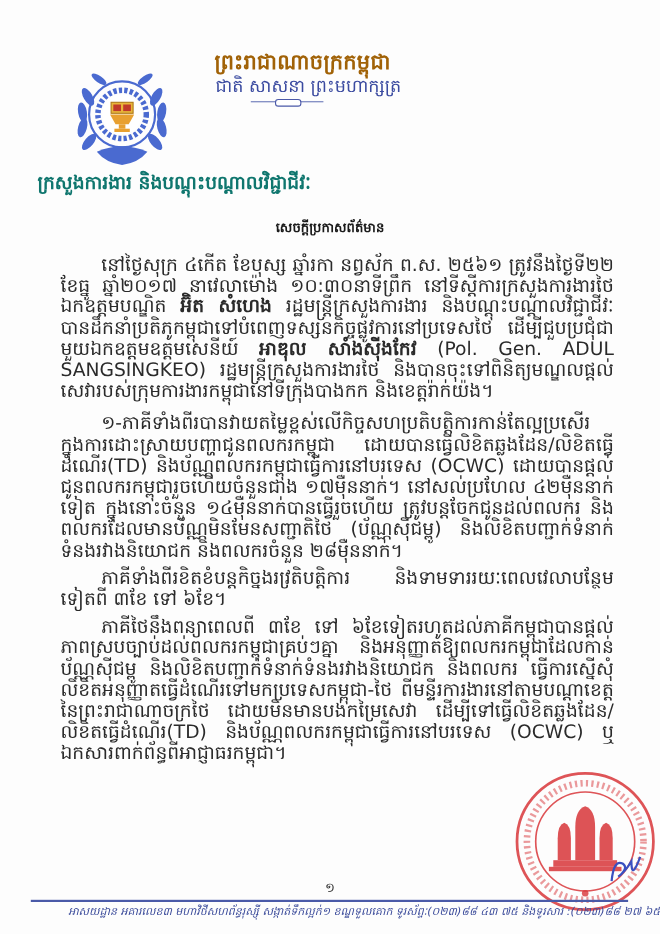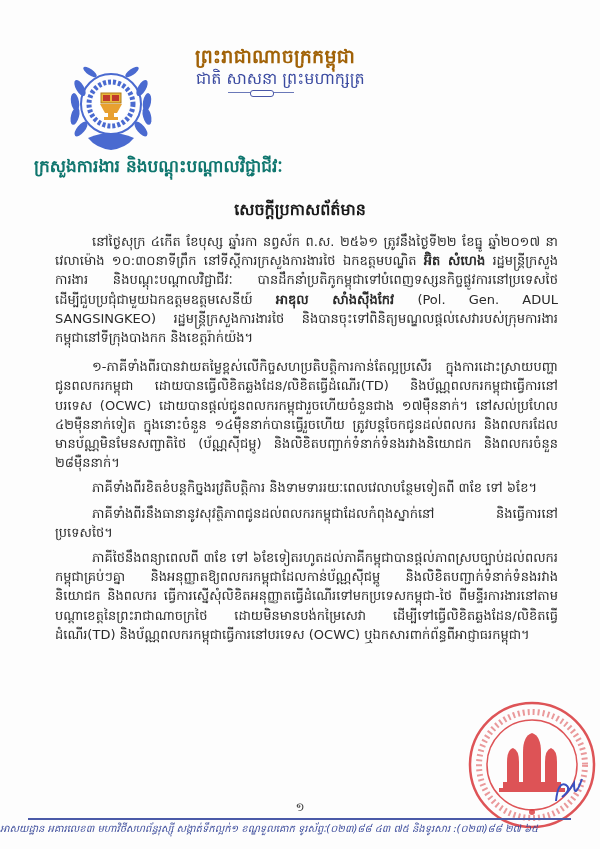--- a/index.html
+++ b/index.html
@@ -19,35 +19,35 @@
     position:absolute; left:228px; top:90px; width:66px; height:6px;
   }
   .ornament .line { position:absolute; top:2px; height:1px; background:#6a78b8; width:66px; }
   .ornament .center { position:absolute; left:22px; top:0; width:22px; height:5px; border-radius:3px; border:1px solid #4a58a8; background:#fff; }
   .logo { position:absolute; left:66px; top:58px; width:90px; height:96px; }
   .ministry {
     position:absolute; left:14px; top:155px; font-size:17px; font-weight:bold; color:#0f766e; white-space:nowrap;margin-left:20px;
   }
   .doc-title {
     position:absolute; left:0; width:600px; top:199px; text-align:center;
-    font-size:16px; font-weight:bold; color:#1a1a1a;
+    font-size:12px; font-weight:bold; color:#1a1a1a;
   }
   .body-text {
     position:absolute; left:55px; top:232px; width:503px;
-    font-size:13px; line-height:19.2px; color:#2a2a2a; text-align:justify;
+    font-size:17px; line-height:19.2px; color:#2a2a2a; text-align:justify;
   }
   .body-text p { margin:0 0 10px 0; text-indent:37px; }
   .body-text p.tight { margin-bottom:6px; }
   .bold { font-weight:bold; }
   .page-num {
     position:absolute; left:0; width:600px; top:799px; text-align:center; font-size:12px; color:#333;
   }
   .footer-rule { position:absolute; left:28px; top:818px; width:543px; height:1.5px; background:#4a5aa8; }
   .footer-text {
-    position:absolute; left:0; width:600px; top:822px; text-align:left;
+    position:absolute; left:0; width:600px; top:822px; text-align:right;
     font-size:10px; font-style:italic; color:#3a4a9a; white-space:nowrap;
   }
   .seal { position:absolute; left:467px; top:700px; width:130px; height:130px; }
   .signature { position:absolute; left:548px; top:771px; width:40px; height:40px; }
 </style>
 </head>
 <body>
 
 <div class="page">
 
@@ -91,21 +91,20 @@
   <div class="ministry">ក្រសួងការងារ និងបណ្តុះបណ្តាលវិជ្ជាជីវៈ</div>
 
   <div class="doc-title">សេចក្តីប្រកាសព័ត៌មាន</div>
 
   <div class="body-text">
     <p>
       <span>នៅថ្ងៃសុក្រ ៤កើត ខែបុស្ស ឆ្នាំរកា នព្វស័ក ព.ស. ២៥៦១ ត្រូវនឹងថ្ងៃទី២២ ខែធ្នូ ឆ្នាំ២០១៧ នាវេលាម៉ោង ១០:៣០នាទីព្រឹក នៅទីស្តីការក្រសួងការងារថៃ ឯកឧត្តមបណ្ឌិត </span><span class="bold">អ៊ិត សំហេង</span><span> រដ្ឋមន្ត្រីក្រសួងការងារ និងបណ្តុះបណ្តាលវិជ្ជាជីវៈ  បានដឹកនាំប្រតិភូកម្ពុជាទៅបំពេញទស្សនកិច្ចផ្លូវការនៅប្រទេសថៃ  ដើម្បីជួបប្រជុំជាមួយឯកឧត្តមឧត្តមសេនីយ៍ </span><span class="bold">អាឌុល សាំងស៊ីងកែវ</span><span> (Pol. Gen. ADUL SANGSINGKEO) រដ្ឋមន្ត្រីក្រសួងការងារថៃ  និងបានចុះទៅពិនិត្យមណ្ឌលផ្តល់សេវារបស់ក្រុមការងារកម្ពុជានៅទីក្រុងបាងកក  និងខេត្តរ៉ាក់យ៉ង។</span>
     </p>
     <p class="tight"><span>១-ភាគីទាំងពីរបានវាយតម្លៃខ្ពស់លើកិច្ចសហប្រតិបត្តិការកាន់តែល្អប្រសើរ ក្នុងការដោះស្រាយបញ្ហាជូនពលករកម្ពុជា  ដោយបានធ្វើលិខិតឆ្លងដែន/លិខិតធ្វើដំណើរ(TD)  និងប័ណ្ណពលករកម្ពុជាធ្វើការនៅបរទេស (OCWC) ដោយបានផ្តល់ជូនពលករកម្ពុជារួចហើយចំនួនជាង ១៧ម៉ឺននាក់។ នៅសល់ប្រហែល ៤២ម៉ឺននាក់ទៀត ក្នុងនោះចំនួន ១៤ម៉ឺននាក់បានធ្វើរួចហើយ ត្រូវបន្តចែកជូនដល់ពលករ និងពលករដែលមានប័ណ្ណមិនមែនសញ្ជាតិថៃ (ប័ណ្ណស៊ីជម្ពូ) និងលិខិតបញ្ជាក់ទំនាក់ទំនងរវាងនិយោជក និងពលករចំនួន ២៨ម៉ឺននាក់។</span></p>
     <p class="tight"><span>ភាគីទាំងពីរខិតខំបន្តកិច្នងរវ្រតិបត្តិការ និងទាមទាររយៈពេលវេលាបន្ថែមទៀតពី ៣ខែ ទៅ ៦ខែ។</span></p>
-    <p class="tight"><span>ភាគីទាំងពីរនឹងធានានូវសុវត្ថិភាពជូនដល់ពលករកម្ពុជាដែលកំពុងស្នាក់នៅ និងធ្វើការនៅប្រទេសថៃ។</span></p>
     <p><span>ភាគីថៃនឹងពន្យាពេលពី ៣ខែ ទៅ ៦ខែទៀតរហូតដល់ភាគីកម្ពុជាបានផ្តល់ភាពស្របច្បាប់ដល់ពលករកម្ពុជាគ្រប់ៗគ្នា និងអនុញ្ញាតឱ្យពលករកម្ពុជាដែលកាន់ប័ណ្ណស៊ីជម្ពូ និងលិខិតបញ្ជាក់ទំនាក់ទំនងរវាងនិយោជក និងពលករ ធ្វើការស្នើសុំលិខិតអនុញ្ញាតធ្វើដំណើរទៅមកប្រទេសកម្ពុជា-ថៃ ពីមន្ទីរការងារនៅតាមបណ្តាខេត្តនៃព្រះរាជាណាចក្រថៃ ដោយមិនមានបង់កម្រៃសេវា ដើម្បីទៅធ្វើលិខិតឆ្លងដែន/លិខិតធ្វើដំណើរ(TD) និងប័ណ្ណពលករកម្ពុជាធ្វើការនៅបរទេស (OCWC) ឬឯកសារពាក់ព័ន្ធពីអាជ្ញាធរកម្ពុជា។</span></p>
   </div>
 
   <svg class="seal" viewBox="0 0 130 130">
     <circle cx="65" cy="65" r="62" fill="none" stroke="#d8363a" stroke-width="2.5" opacity="0.85"></circle>
     <circle cx="65" cy="65" r="45" fill="none" stroke="#d8363a" stroke-width="1.5" opacity="0.85"></circle>
     <circle cx="65" cy="65" r="53" fill="none" stroke="#d8363a" stroke-width="6" stroke-dasharray="2 3" opacity="0.5"></circle>
 
     <g fill="#d8363a" opacity="0.85">
       <path d="M40 82 L40 62 Q40 50 46 48 Q52 50 52 62 L52 82 Z"></path>

